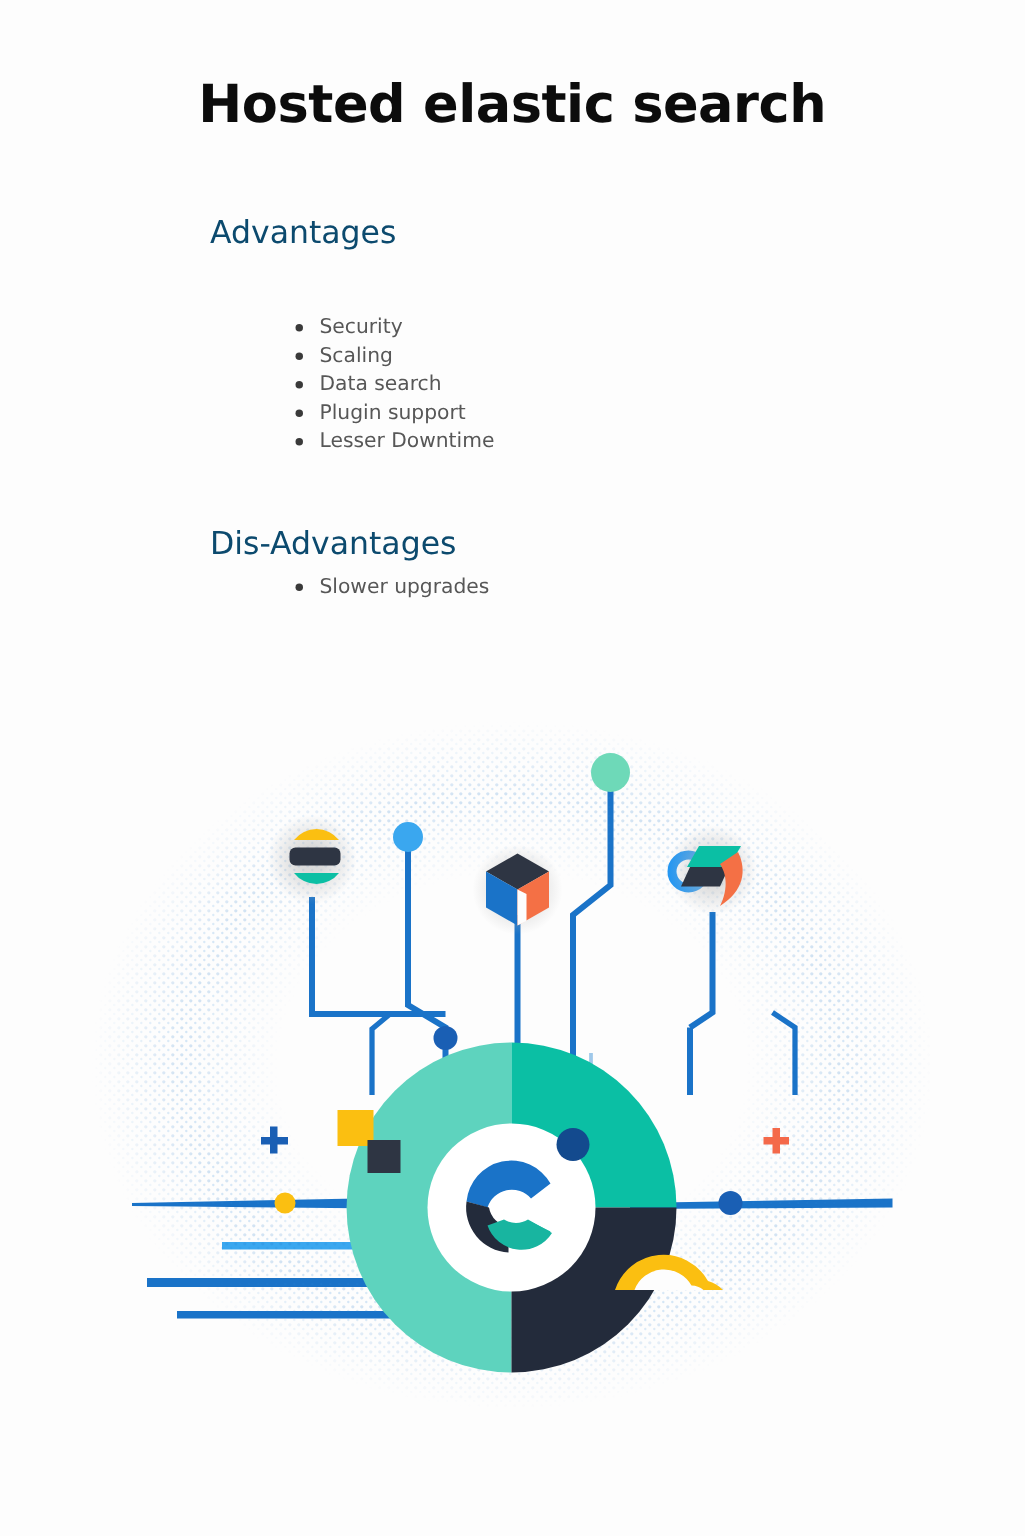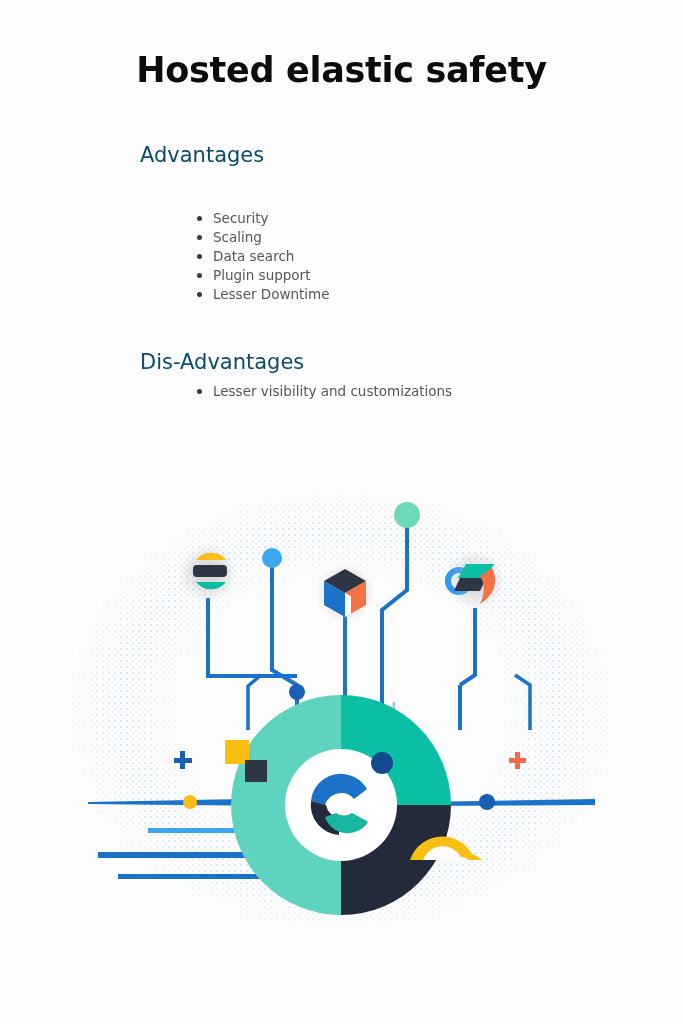--- a/index.html
+++ b/index.html
@@ -91,36 +91,36 @@
     width: 563px;
     height: 460px;
   }
   .illustration svg { display: block; }
 </style>
 </head>
 <body>
 
 <div class="page">
 
-  <h1 class="page-title">Hosted elastic safety</h1>
+  <h1 class="page-title">Hosted elastic search</h1>
 
   <h2 class="section-heading" id="adv-heading">Advantages</h2>
 
   <ul class="bullet-list" id="adv-list">
     <li>Security</li>
     <li>Scaling</li>
     <li>Data search</li>
     <li>Plugin support</li>
     <li>Lesser Downtime</li>
   </ul>
 
   <h2 class="section-heading" id="dis-heading">Dis-Advantages</h2>
 
   <ul class="bullet-list" id="dis-list">
-    <li>Lesser visibility and customizations</li>
+    <li>Slower upgrades</li>
   </ul>
 
   <div class="illustration">
     <svg width="563" height="460" viewBox="0 0 563 460" xmlns="http://www.w3.org/2000/svg">
 
       <defs>
 
         <radialGradient id="haloFade" cx="50%" cy="50%" r="50%">
           <stop offset="55%" stop-color="#1a73c8" stop-opacity="0"></stop>
           <stop offset="78%" stop-color="#1a73c8" stop-opacity="0.55"></stop>

